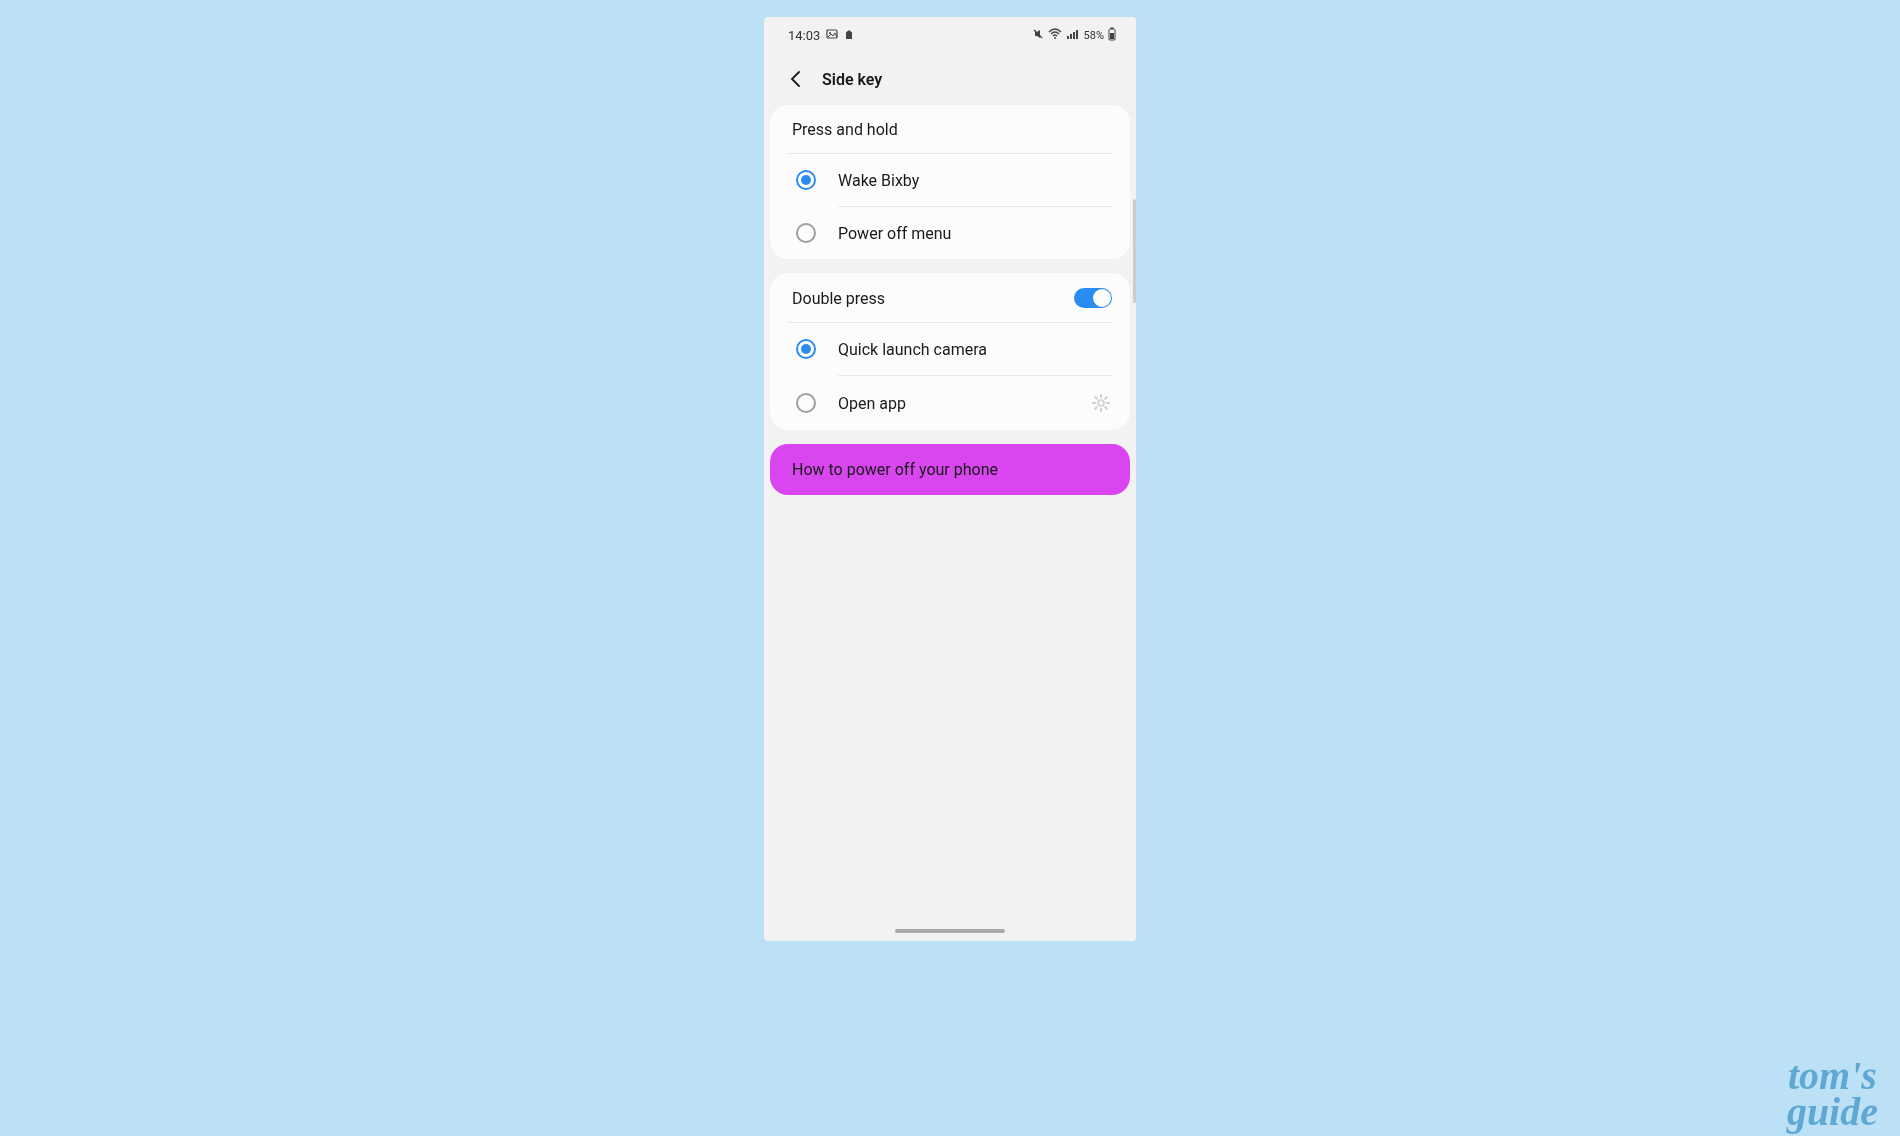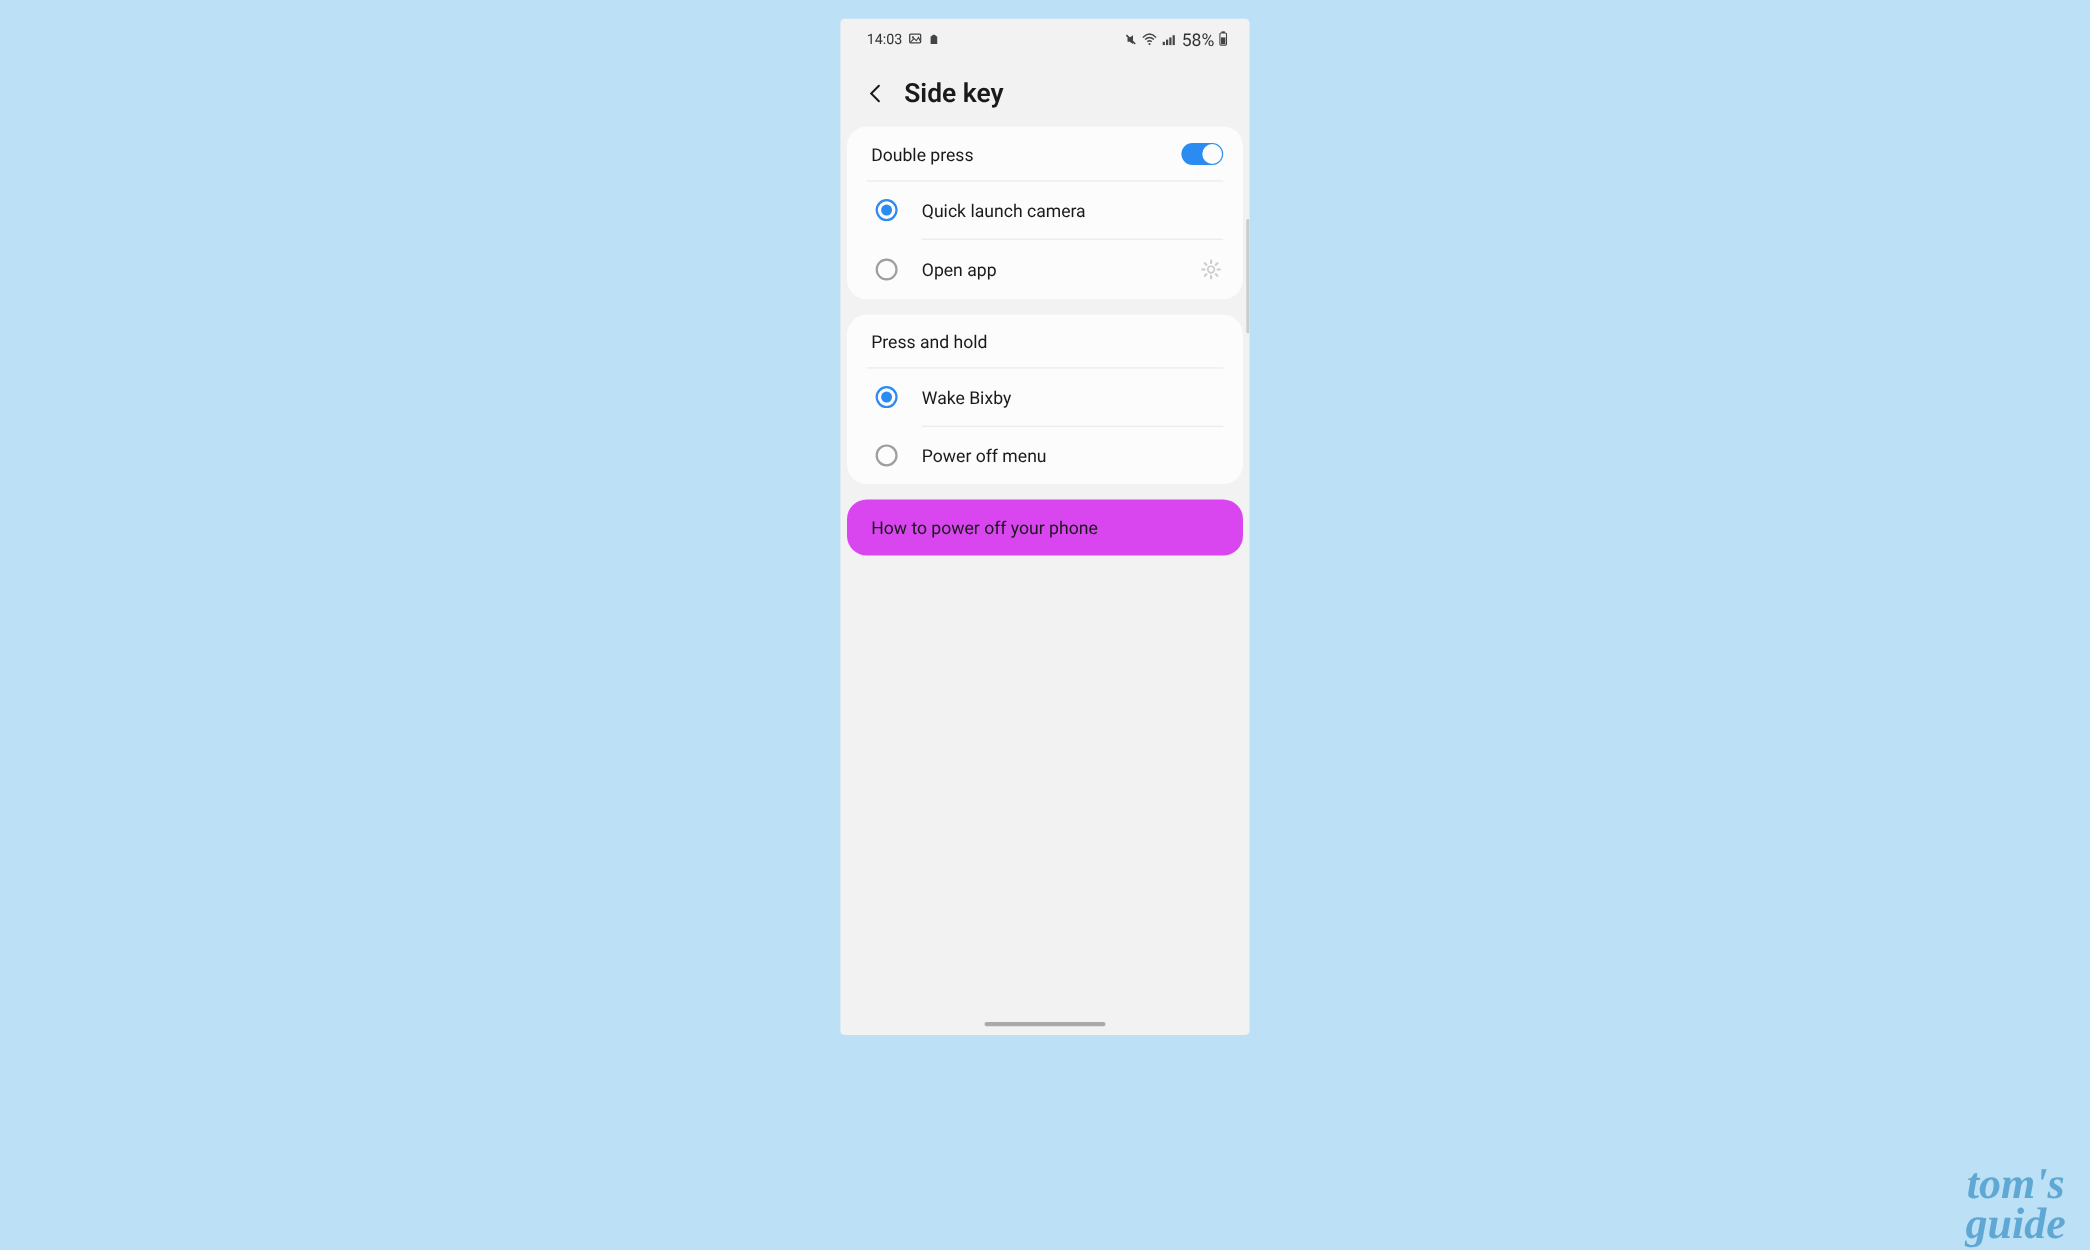--- a/index.html
+++ b/index.html
@@ -41,42 +41,42 @@
     .status-left {
       display: flex;
       align-items: center;
       gap: 6px;
     }
     
     .status-right {
       display: flex;
       align-items: center;
       gap: 4px;
-      font-size: 16px;
+      font-size: 11px;
     }
     
     .status-icon {
       display: inline-block;
     }
     
     .header {
       display: flex;
       align-items: center;
       padding: 20px 20px 16px 22px;
       gap: 16px;
     }
     
     .back-button {
       cursor: pointer;
       display: flex;
       align-items: center;
     }
     
     .page-title {
-      font-size: 24px;
+      font-size: 16px;
       font-weight: 600;
       color: #1a1a1a;
     }
     
     .card {
       background-color: #fcfcfc;
       border-radius: 18px;
       margin: 0 6px 14px 6px;
       overflow: hidden;
     }
@@ -278,20 +278,36 @@
     </div>
   </div>
 
   <div class="header">
     <div class="back-button">
       <svg width="20" height="20" viewBox="0 0 20 20">
           <path d="M13 3 L6 10 L13 17" fill="none" stroke="#1a1a1a" stroke-width="1.8" stroke-linecap="round"></path>
         </svg>
     </div>
     <div class="page-title">Side key</div>
+  </div>
+
+  <div class="card">
+    <div class="card-header">
+      <div class="section-title">Press and hold</div>
+    </div>
+    <div class="divider"></div>
+    <div class="radio-row">
+      <div class="radio-button selected"></div>
+      <div class="radio-label">Wake Bixby</div>
+    </div>
+    <div class="divider-indent"></div>
+    <div class="radio-row">
+      <div class="radio-button"></div>
+      <div class="radio-label">Power off menu</div>
+    </div>
   </div>
 
   <div class="card">
     <div class="card-header">
       <div class="section-title">Double press</div>
       <div class="toggle">
         <div class="toggle-knob"></div>
       </div>
     </div>
     <div class="divider"></div>
@@ -305,36 +321,20 @@
       <div class="radio-label">Open app</div>
       <div class="gear-icon">
         <svg width="22" height="22" viewBox="0 0 22 22">
             <circle cx="11" cy="11" r="3" fill="none" stroke="#ccc" stroke-width="1.5"></circle>
             <path d="M11 3 L11 5 M11 17 L11 19 M3 11 L5 11 M17 11 L19 11 M5.3 5.3 L6.7 6.7 M15.3 15.3 L16.7 16.7 M5.3 16.7 L6.7 15.3 M15.3 6.7 L16.7 5.3" stroke="#ccc" stroke-width="2" stroke-linecap="round"></path>
           </svg>
       </div>
     </div>
   </div>
 
-  <div class="card">
-    <div class="card-header">
-      <div class="section-title">Press and hold</div>
-    </div>
-    <div class="divider"></div>
-    <div class="radio-row">
-      <div class="radio-button selected"></div>
-      <div class="radio-label">Wake Bixby</div>
-    </div>
-    <div class="divider-indent"></div>
-    <div class="radio-row">
-      <div class="radio-button"></div>
-      <div class="radio-label">Power off menu</div>
-    </div>
-  </div>
-
   <div class="link-card">
     <div class="link-text">How to power off your phone</div>
   </div>
 
   <div class="scrollbar-indicator"></div>
 
   <div class="home-indicator"></div>
 </div>
 
 <div class="watermark">

